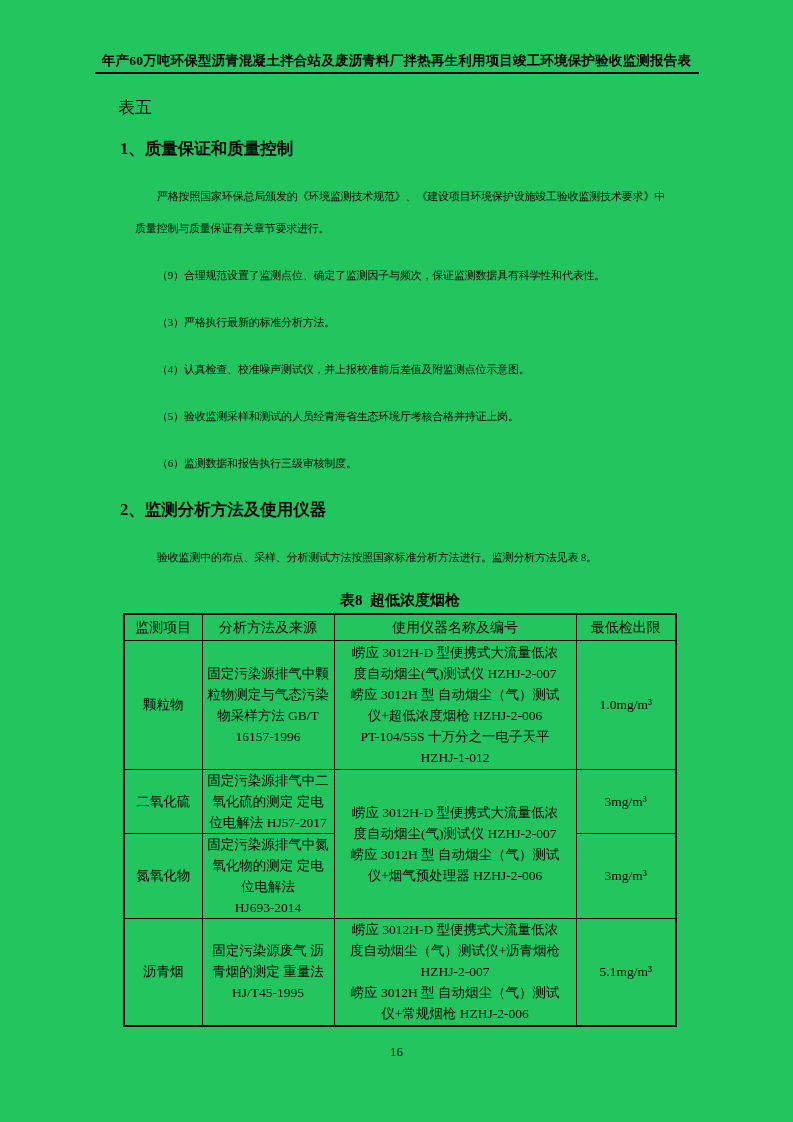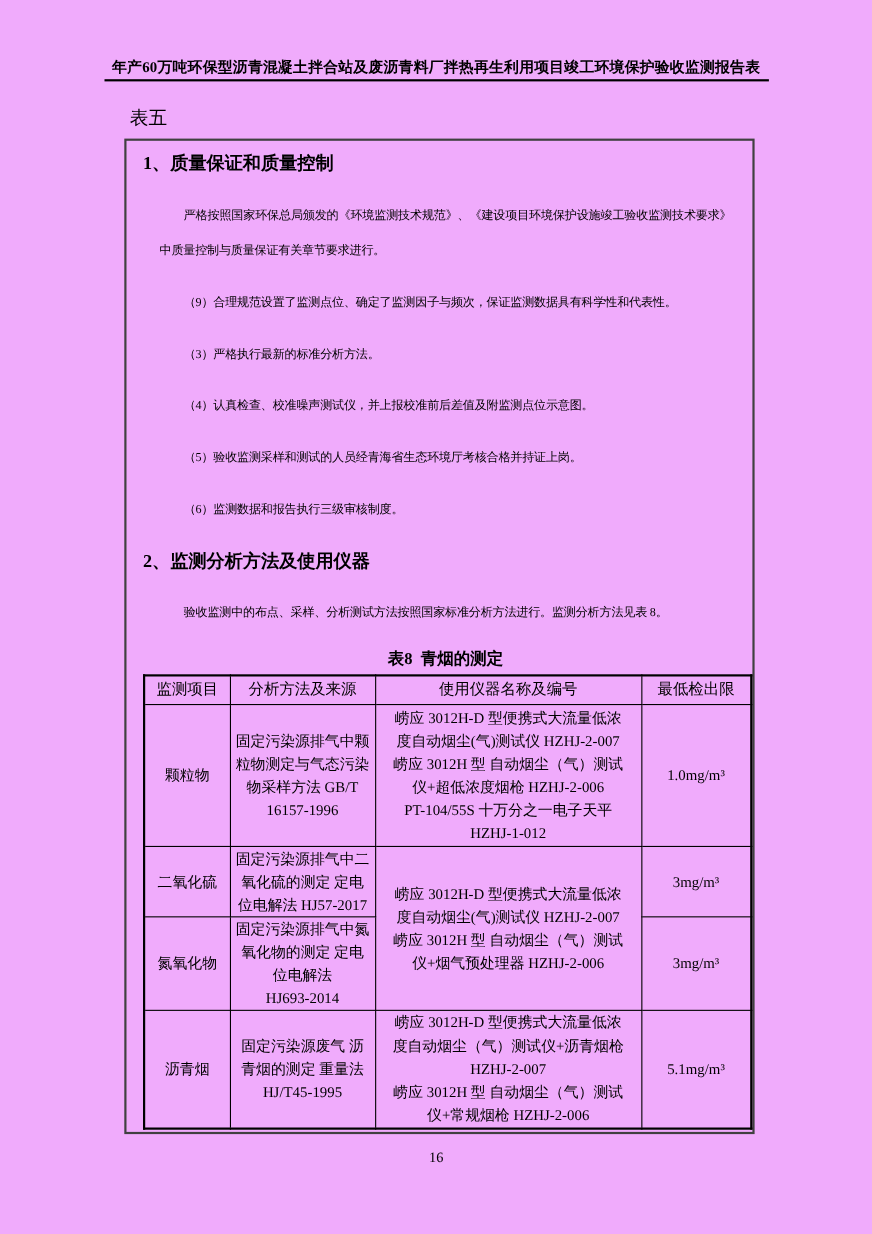--- a/index.html
+++ b/index.html
@@ -4,21 +4,21 @@
 <style>
   * { box-sizing: border-box; }
   html, body { margin: 0; padding: 0; }
   body {
     width: 793px; height: 1122px;
     background: #ffffff;
     color: #000000;
     font-family: "Liberation Serif", "DejaVu Serif", serif;
     overflow: hidden;
   }
-  .page { position: relative; width: 793px; height: 1122px; background: #f0abfc; }
+  .page { position: relative; width: 793px; height: 1122px; background: #22c55e; }
 
   
   .doc-header { padding-top: 52px; }
   .doc-header-title {
     text-align: center;
     font-size: 13.5px;
     font-weight: bold;
     letter-spacing: 0.2px;
     line-height: 18px;
   }
@@ -34,22 +34,22 @@
     margin: 24px 0 0 118px;
     font-size: 17px;
     font-weight: normal;
     line-height: 20px;
   }
 
   
   .content-box {
     width: 573px;
     margin: 8px 0 0 113px;
-    border: 2px solid #404040;
-    padding: 5px 4px 2px 15px;
+    border: 2px solid #22c55e;
+    padding: 5px 4px 2px 5px;
   }
 
   .sec-heading {
     font-size: 16.5px;
     font-weight: bold;
     line-height: 32px;
   }
   .body-par {
     margin: 15px;
     font-size: 11px;
@@ -121,21 +121,21 @@
     <p class="body-par">（9）合理规范设置了监测点位、确定了监测因子与频次，保证监测数据具有科学性和代表性。</p>
     <p class="body-par">（3）严格执行最新的标准分析方法。</p>
     <p class="body-par">（4）认真检查、校准噪声测试仪，并上报校准前后差值及附监测点位示意图。</p>
     <p class="body-par">（5）验收监测采样和测试的人员经青海省生态环境厅考核合格并持证上岗。</p>
     <p class="body-par">（6）监测数据和报告执行三级审核制度。</p>
 
     <div class="sec-heading">2、监测分析方法及使用仪器</div>
 
     <p class="body-par">验收监测中的布点、采样、分析测试方法按照国家标准分析方法进行。监测分析方法见表 8。</p>
 
-    <div class="table-caption">表8  青烟的测定</div>
+    <div class="table-caption">表8  超低浓度烟枪</div>
 
     <table class="t8">
       <colgroup>
         <col class="c1">
           <col class="c2">
           <col class="c3">
           <col class="c4">
       </colgroup>
       <tbody>
         <tr>

